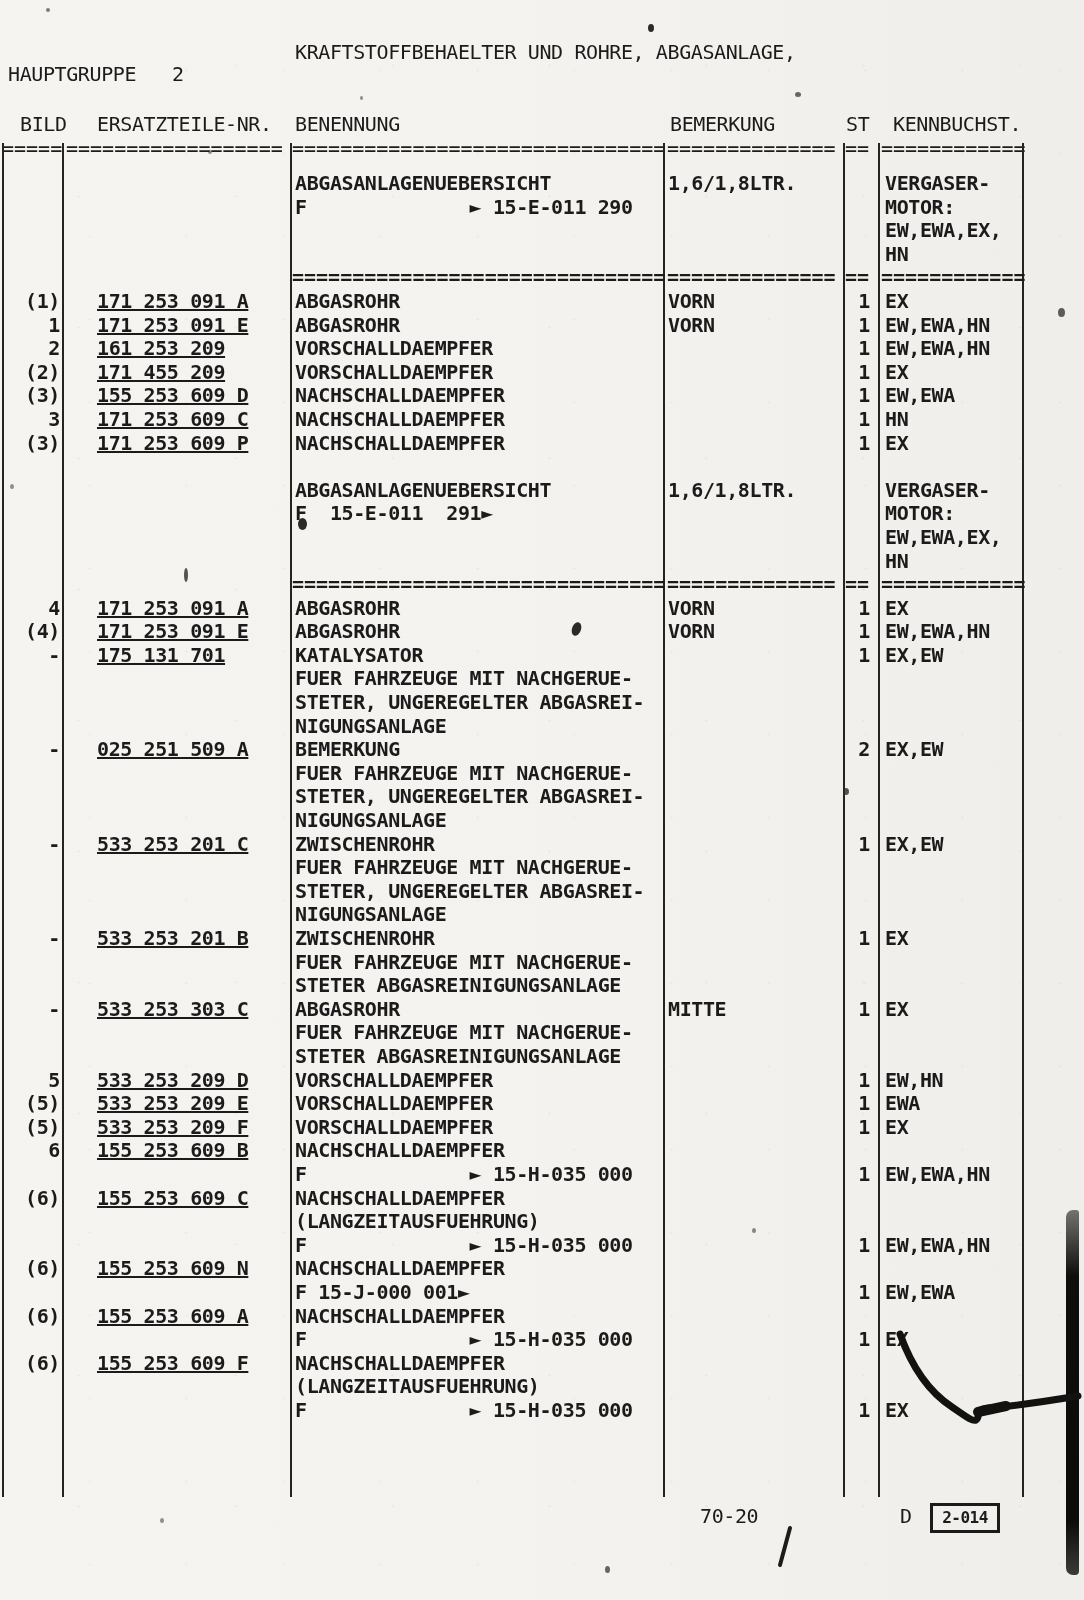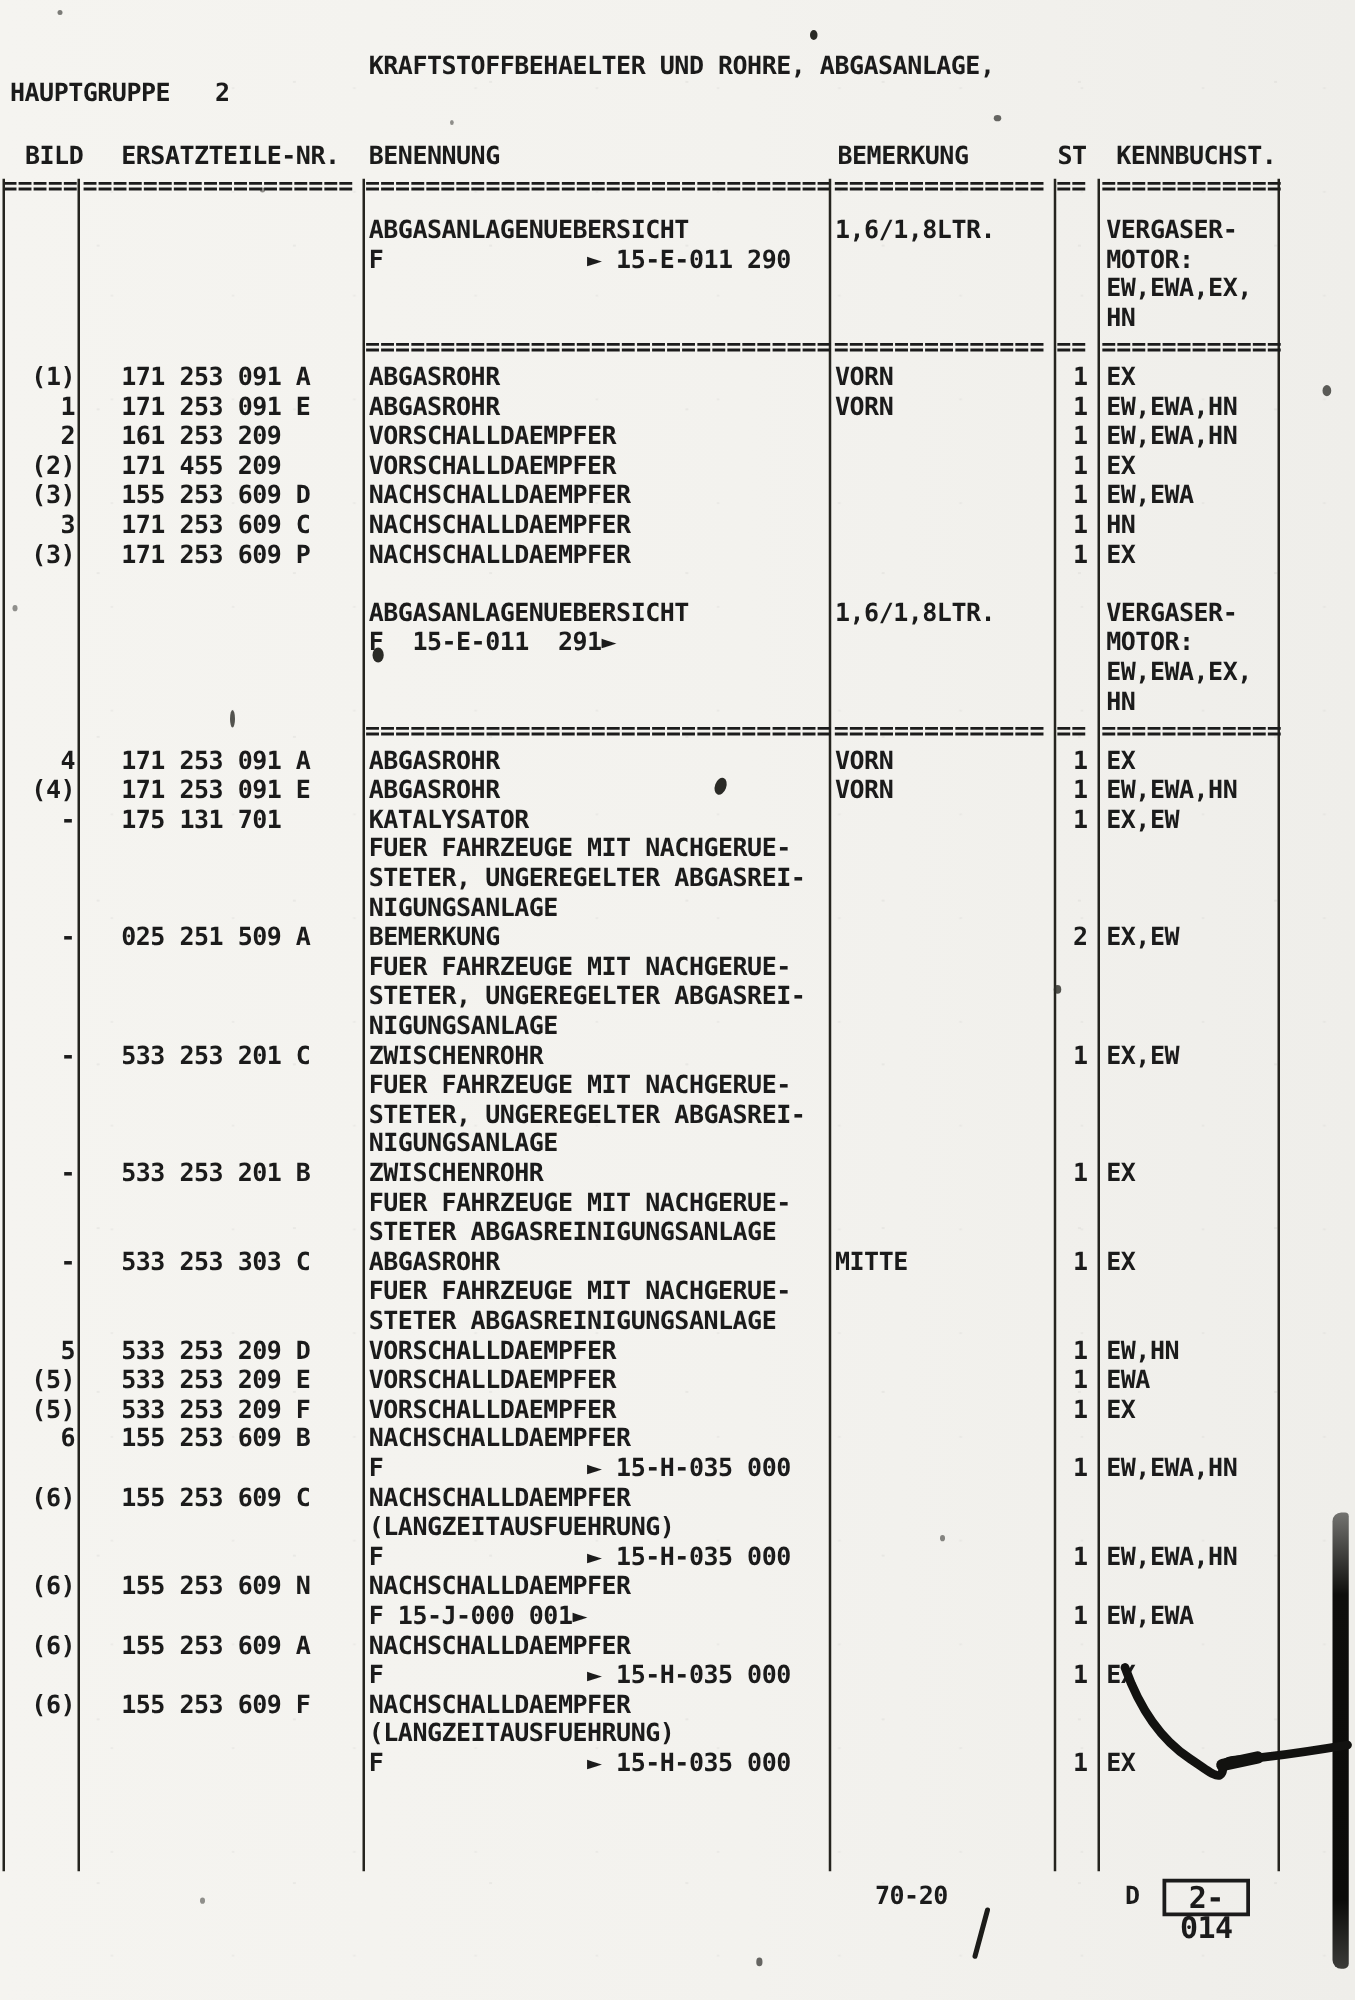--- a/index.html
+++ b/index.html
@@ -12,46 +12,46 @@
   .page{
     position:absolute;inset:0;
     background-image:
       radial-gradient(rgba(0,0,0,0.045) 1px, transparent 1.4px),
       radial-gradient(rgba(0,0,0,0.035) 1px, transparent 1.4px),
       linear-gradient(90deg, #f5f4f0 0%, #f3f2ee 55%, #efeeea 100%);
     background-size:157px 131px, 97px 83px, 100% 100%;
     background-position:0 0, 41px 29px, 0 0;
   }
   .t{
-    position:absolute;white-space:pre;font-weight:700;font-size:20px;line-height:24px;
+    position:absolute;white-space:pre;font-weight:400;font-size:20px;line-height:24px;
     letter-spacing:-0.4px;
   }
   .vline{position:absolute;width:2px;background:#25241f;top:143px;height:1354px;}
   #rows{position:absolute;left:0;top:172px;width:1060px;}
   .row{position:relative;height:23.6px;}
   .cell{
     position:absolute;top:0;white-space:pre;font-weight:700;font-size:20px;line-height:23.6px;
     letter-spacing:-0.4px;z-index:3;
   }
   .c-bild{left:0;width:60px;text-align:right;}
-  .c-nr{left:97px;}
+  .c-nr{left:97px;text-decoration:underline;}
   .c-ben{left:295px;}
   .c-bem{left:668px;}
   .c-st{left:830px;width:40px;text-align:right;}
   .c-kenn{left:885px;}
   .s-ben{left:292px;}
   .s-bem{left:667px;}
   .s-st{left:845px;}
   .s-kenn{left:881px;}
   .sep{letter-spacing:0;}
   .hdr-sep{top:136px;height:24px;}
   .footer-box{
     position:absolute;left:930px;top:1503px;width:70px;height:30px;
     border:3px solid #1b1b1b;box-sizing:border-box;text-align:center;
-    font-weight:700;font-size:24px;line-height:24px;letter-spacing:-0.5px;
+    font-weight:700;font-size:16px;line-height:24px;letter-spacing:-0.5px;
   }
   .speck{position:absolute;background:#2a2a26;border-radius:50%;z-index:5;}
   .band{
     position:absolute;left:1066px;top:1210px;width:13px;height:365px;
     background:linear-gradient(180deg, rgba(14,14,12,.55), #0e0e0c 18%, #0b0b09 85%, rgba(14,14,12,.8));
     border-radius:7px 3px 4px 7px;z-index:6;
   }
   svg.pen{position:absolute;left:0;top:0;z-index:7;pointer-events:none;}
 </style>
 </head>

